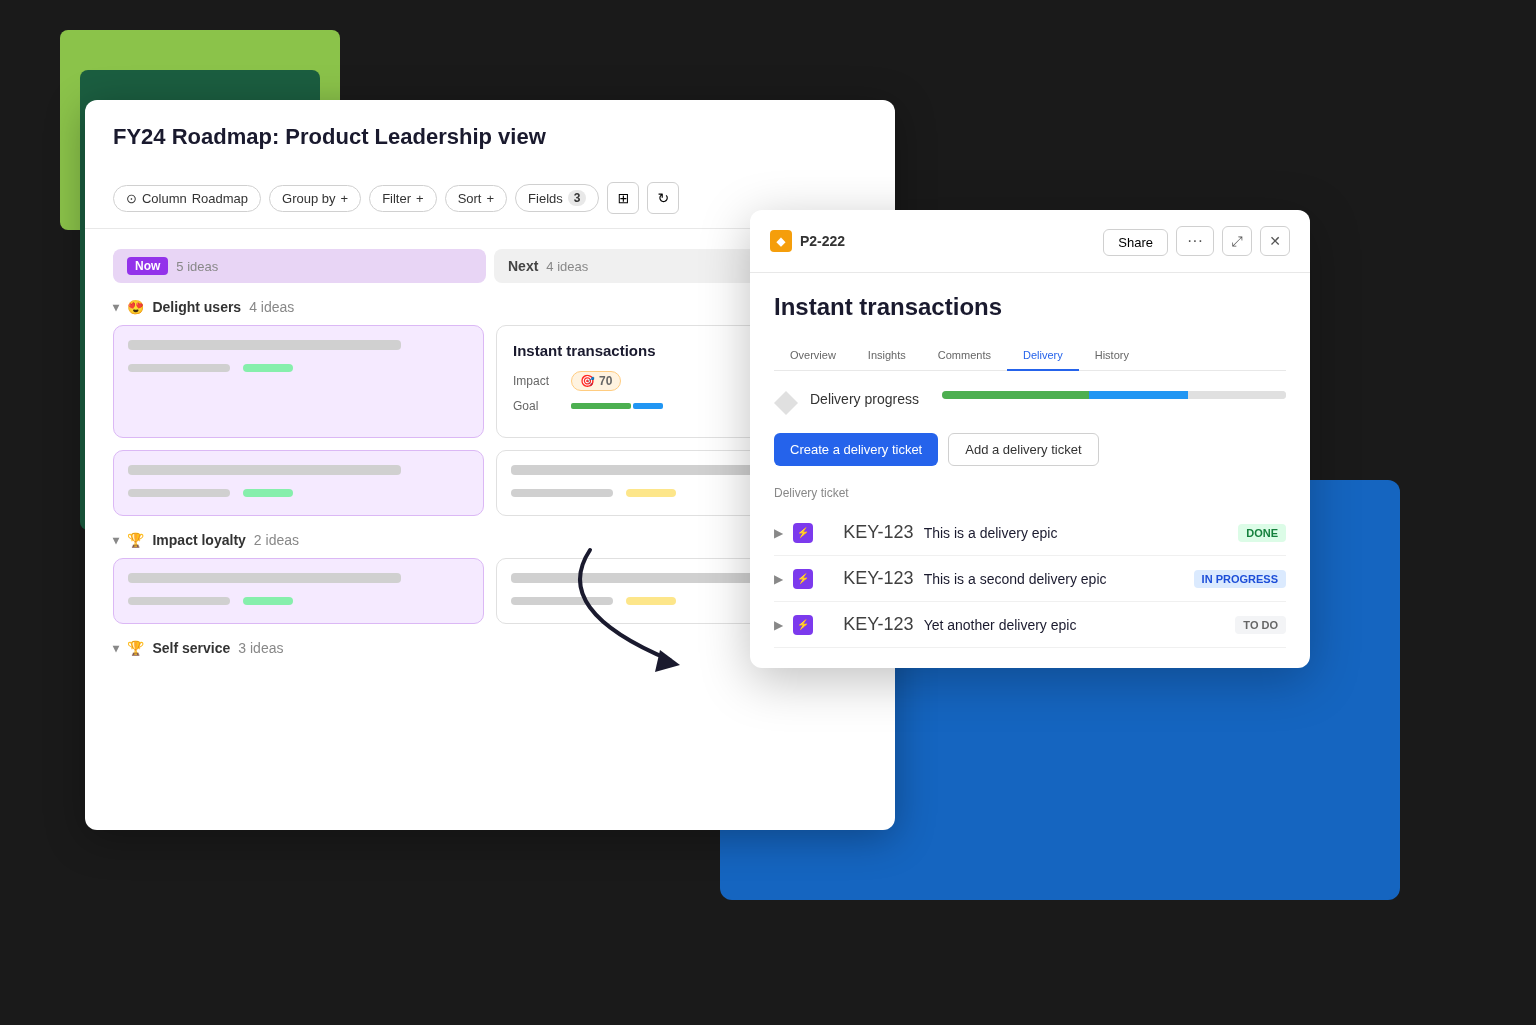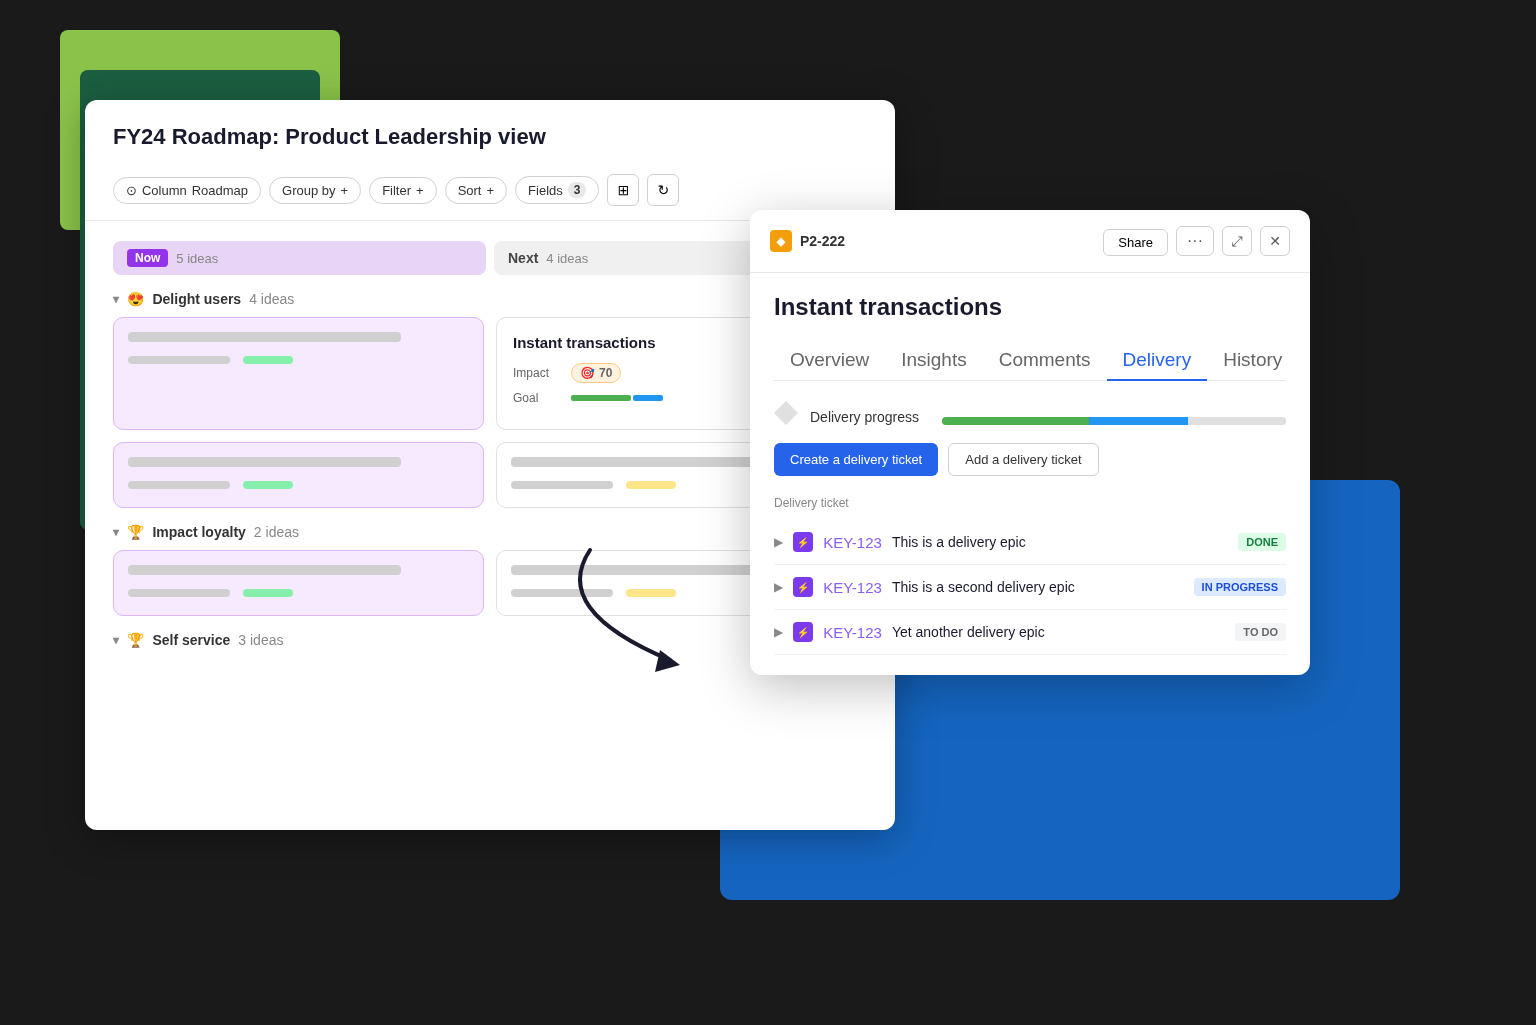--- a/index.html
+++ b/index.html
@@ -60,21 +60,21 @@
 
     .roadmap-header {
       padding: 24px 28px 0;
       border-bottom: 1px solid #e8e8e8;
     }
 
     .roadmap-title {
       font-size: 22px;
       font-weight: 700;
       color: #1a1a2e;
-      margin-bottom: 24px;
+      margin-bottom: 32px;
     }
 
     .toolbar {
       display: flex;
       align-items: center;
       gap: 8px;
       padding-bottom: 14px;
       flex-wrap: wrap;
     }
 
@@ -359,36 +359,36 @@
 
     
     .detail-tabs {
       display: flex;
       gap: 0;
       border-bottom: 1px solid #e8e8e8;
       margin-bottom: 20px;
     }
     .detail-tab {
       padding: 8px 16px;
-      font-size: 19px;
+      font-size: 11px;
       color: #666;
       cursor: pointer;
       border-bottom: 2px solid transparent;
       margin-bottom: -1px;
     }
     .detail-tab.active {
       color: #2563eb;
       border-bottom-color: #2563eb;
       font-weight: 500;
     }
 
     
     .delivery-progress-row {
       display: flex;
-      align-items: flex-end;
+      align-items: flex-start;
       gap: 12px;
       margin-bottom: 18px;
     }
     .dp-icon {
       width: 24px;
       height: 24px;
       background: #e0e0e0;
       clip-path: polygon(50% 0%, 100% 50%, 50% 100%, 0% 50%);
       flex-shrink: 0;
     }
@@ -457,24 +457,25 @@
       background: #7c3aed;
       border-radius: 4px;
       display: flex;
       align-items: center;
       justify-content: center;
       font-size: 10px;
       color: white;
       flex-shrink: 0;
     }
     .di-key {
-      font-size: 15px;
-      color: #8b5cf6;
+      font-size: 18px;
+      color: #404040;
       font-weight: 500;
       white-space: nowrap;
+      margin-left: 20px;
     }
     .di-title {
       flex: 1;
       font-size: 14px;
       color: #1a1a2e;
     }
     .di-status {
       font-size: 11px;
       font-weight: 600;
       padding: 3px 8px;

